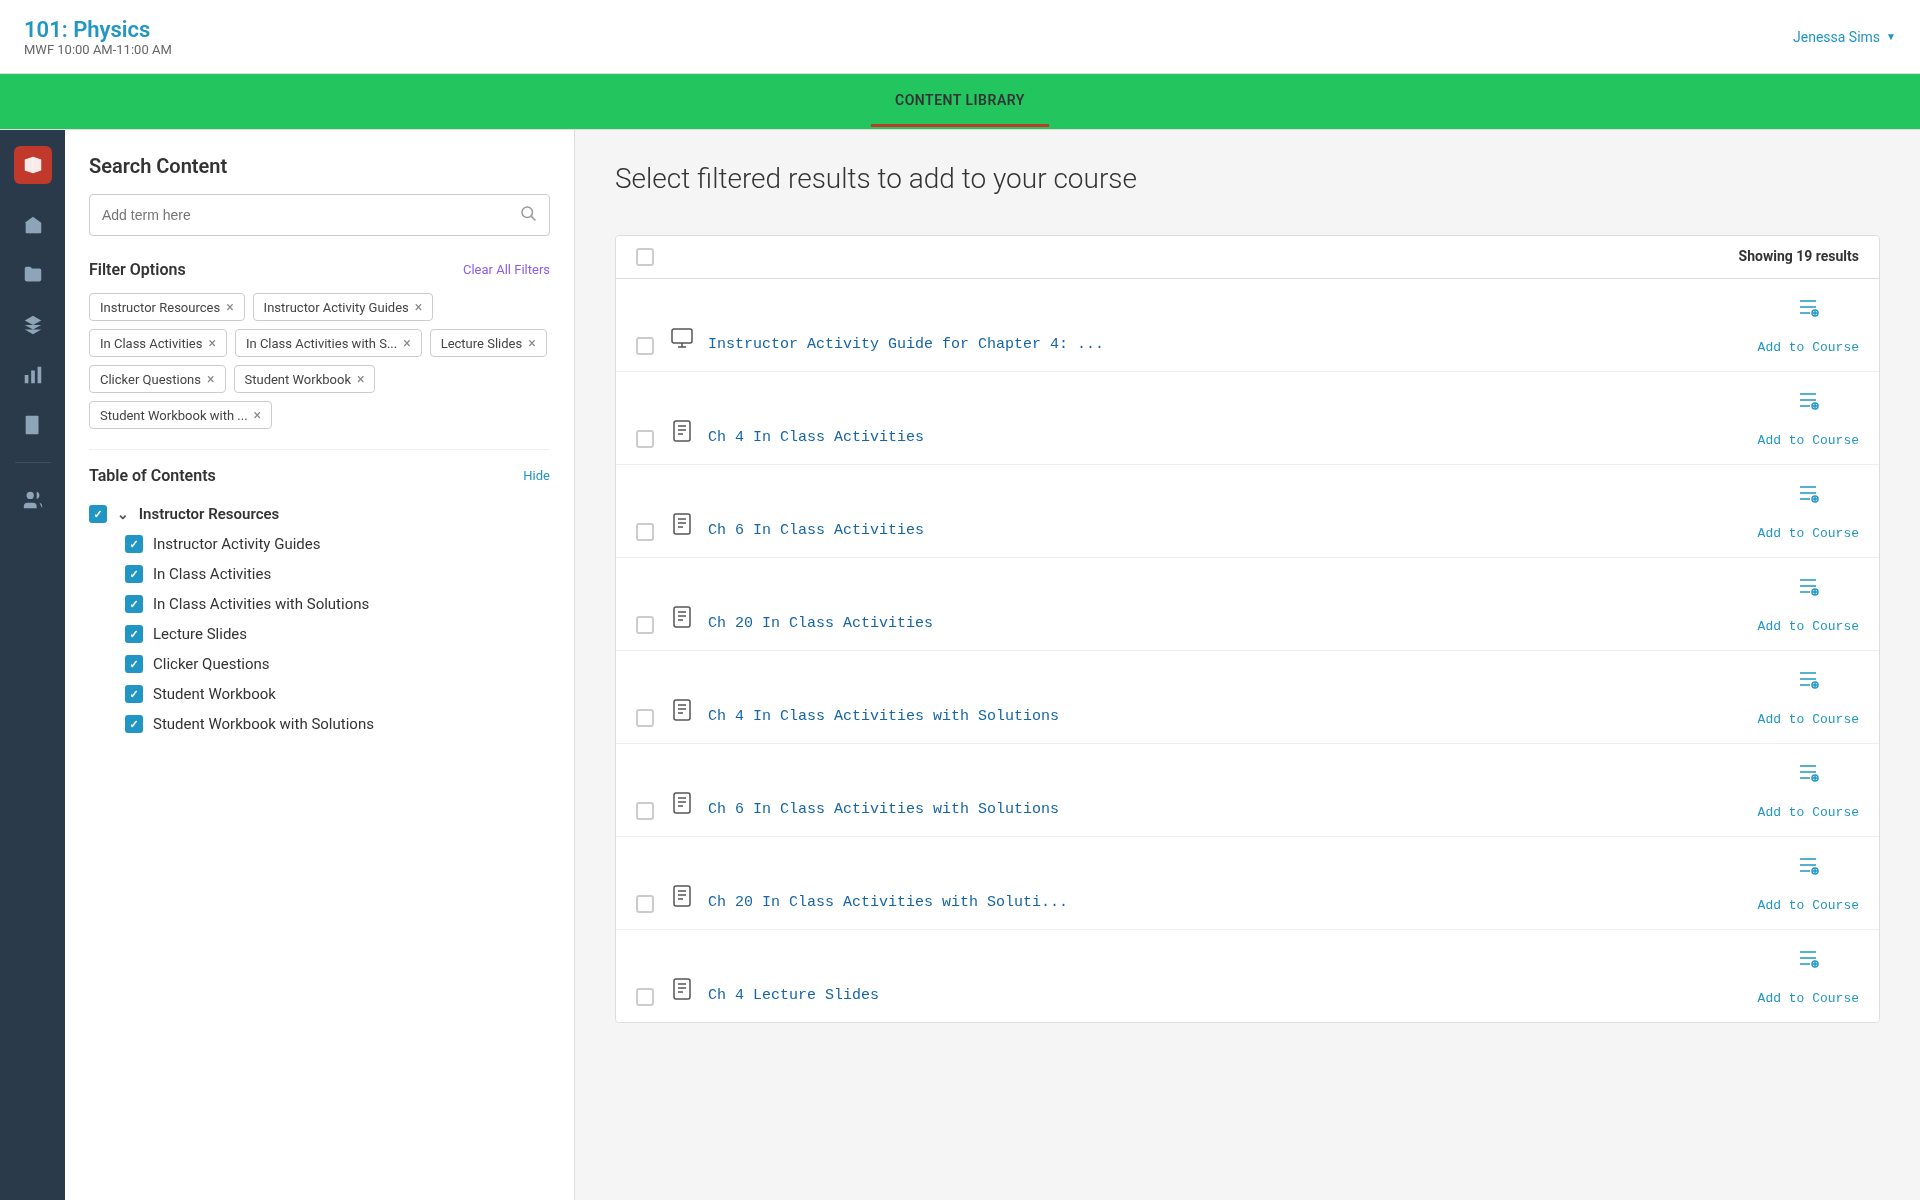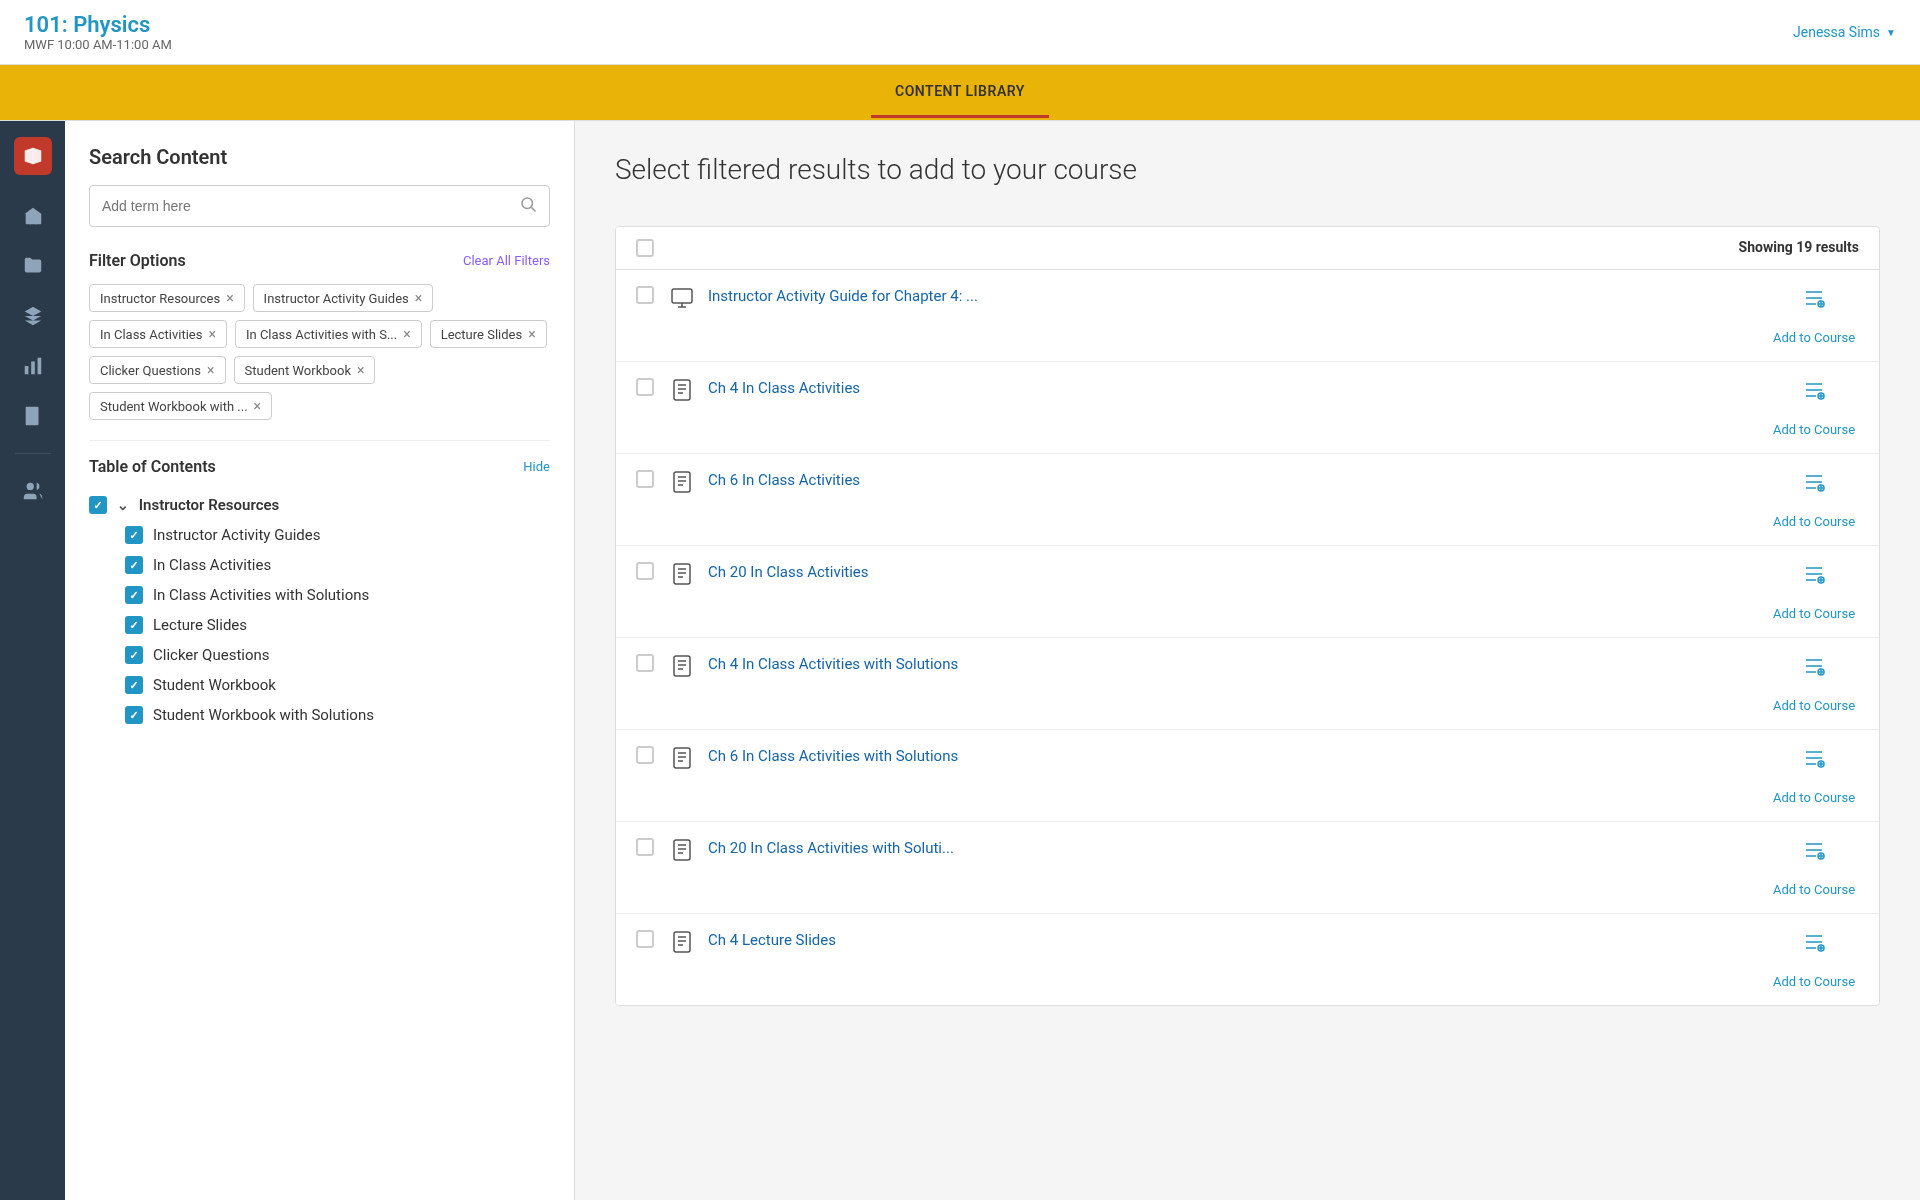--- a/index.html
+++ b/index.html
@@ -2,21 +2,21 @@
 <html><head>
   <meta charset="utf-8">
   <style>
     * { box-sizing: border-box; margin: 0; padding: 0; }
     body { font-family: -apple-system, BlinkMacSystemFont, 'Segoe UI', Roboto, sans-serif; background: #f5f5f5; display: flex; flex-direction: column; height: 100vh; overflow: hidden; }
 
     
     .top-header {
       display: flex; align-items: center; justify-content: space-between;
       background: #fff; border-bottom: 1px solid #ddd;
-      padding: 10px 24px; height: 65px; flex-shrink: 0;
+      padding: 10px 24px; height: 74px; flex-shrink: 0;
     }
     .course-info { display: flex; flex-direction: column; }
     .course-title { font-size: 22px; font-weight: 600; color: #2196c4; }
     .course-time { font-size: 13px; color: #666; }
     .user-info { display: flex; align-items: center; gap: 6px; font-size: 14px; color: #2196c4; cursor: pointer; }
     .user-chevron { font-size: 10px; color: #2196c4; }
 
     
     .main-layout { display: flex; flex: 1; overflow: hidden; }
 
@@ -105,41 +105,41 @@
       background: #fff; border: 1px solid #ddd; border-radius: 4px; overflow: hidden;
     }
     .results-table-header {
       display: flex; align-items: flex-start; padding: 12px 20px;
       border-bottom: 1px solid #ddd; background: #fff;
     }
     .header-checkbox { margin-right: 16px; }
     .results-count { margin-left: auto; font-size: 14px; font-weight: 700; color: #333; }
 
     .result-row {
-      display: flex; align-items: flex-start; padding: 16px 20px;
-      border-bottom: 1px solid #eee; background: #fff;
+      display: flex; align-items: flex-end; padding: 16px 20px;
+      border-bottom: 1px solid #eee; background: #fff; font-family: Liberation Mono, monospace;
     }
     .result-row:last-child { border-bottom: none; }
     .row-checkbox { flex-shrink: 0; margin-right: 16px; }
     .row-icon {
       flex-shrink: 0; margin-right: 14px; color: #555;
     }
     .row-icon svg { width: 24px; height: 24px; fill: none; stroke: #555; stroke-width: 1.5; }
     .row-title { flex: 1; font-size: 15px; color: #1565a8; font-weight: 400; line-height: 1.4; }
     .add-to-course {
       flex-shrink: 0; display: flex; flex-direction: column; align-items: center;
       gap: 16px; cursor: pointer; margin-left: 20px; min-width: 90px;
     }
     .add-icon { color: #2196c4; }
     .add-icon svg { width: 24px; height: 24px; fill: none; stroke: #2196c4; stroke-width: 1.5; }
     .add-label { font-size: 13px; color: #2196c4; }
 
     
     .tab-bar {
-      background: #eab308; border-bottom: 1px solid #ddd;
+      background: #22c55e; border-bottom: 1px solid #ddd;
       display: flex; justify-content: center; align-items: center;
       height: 56px; flex-shrink: 0;
     }
     .tab {
       padding: 16px 24px; font-size: 14px; font-weight: 600; color: #333;
       cursor: pointer; border-bottom: 3px solid transparent; letter-spacing: 0.5px;
       text-transform: uppercase;
     }
     .tab.active { color: #333; border-bottom-color: #c0392b; }
 

